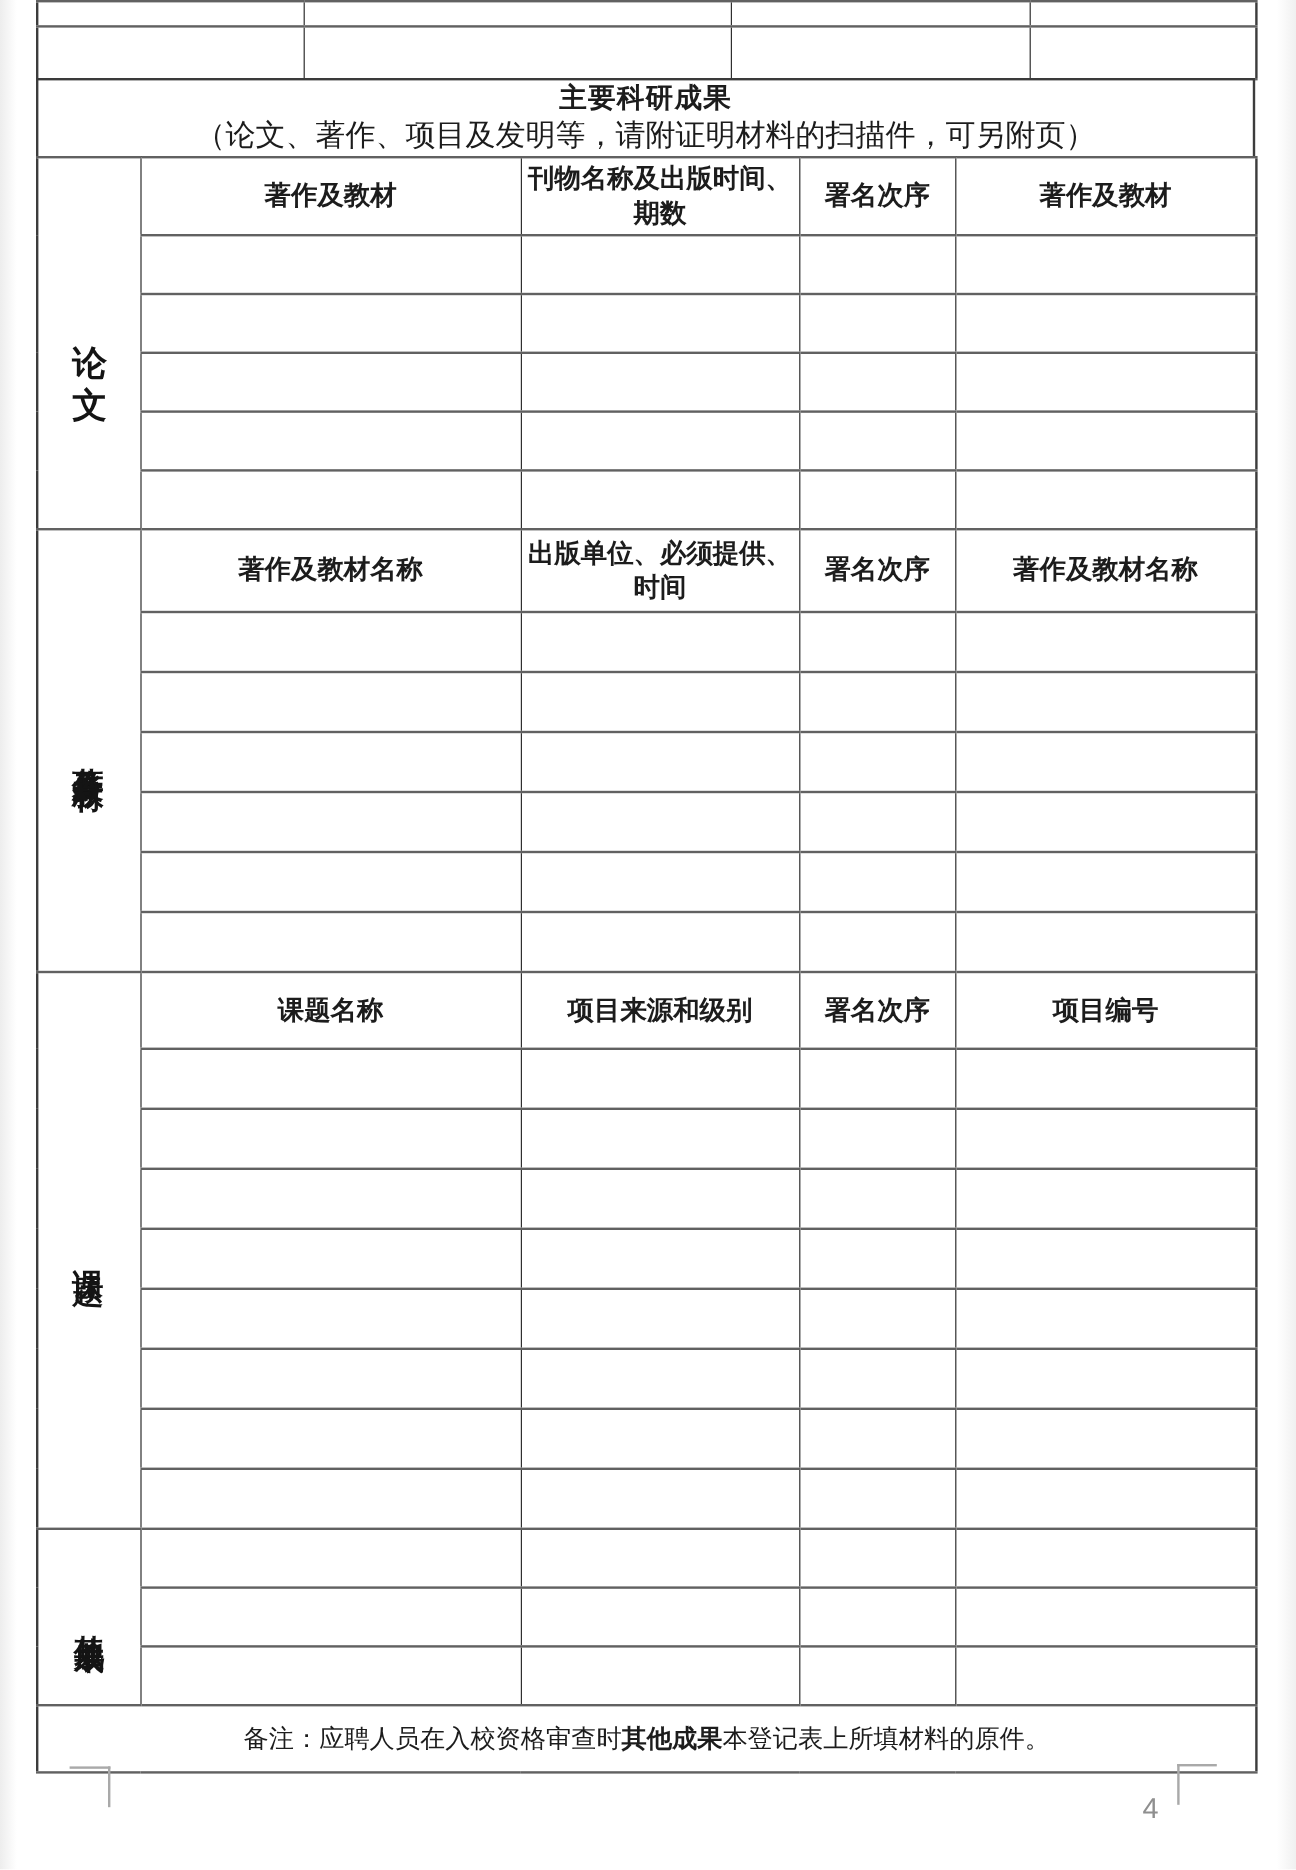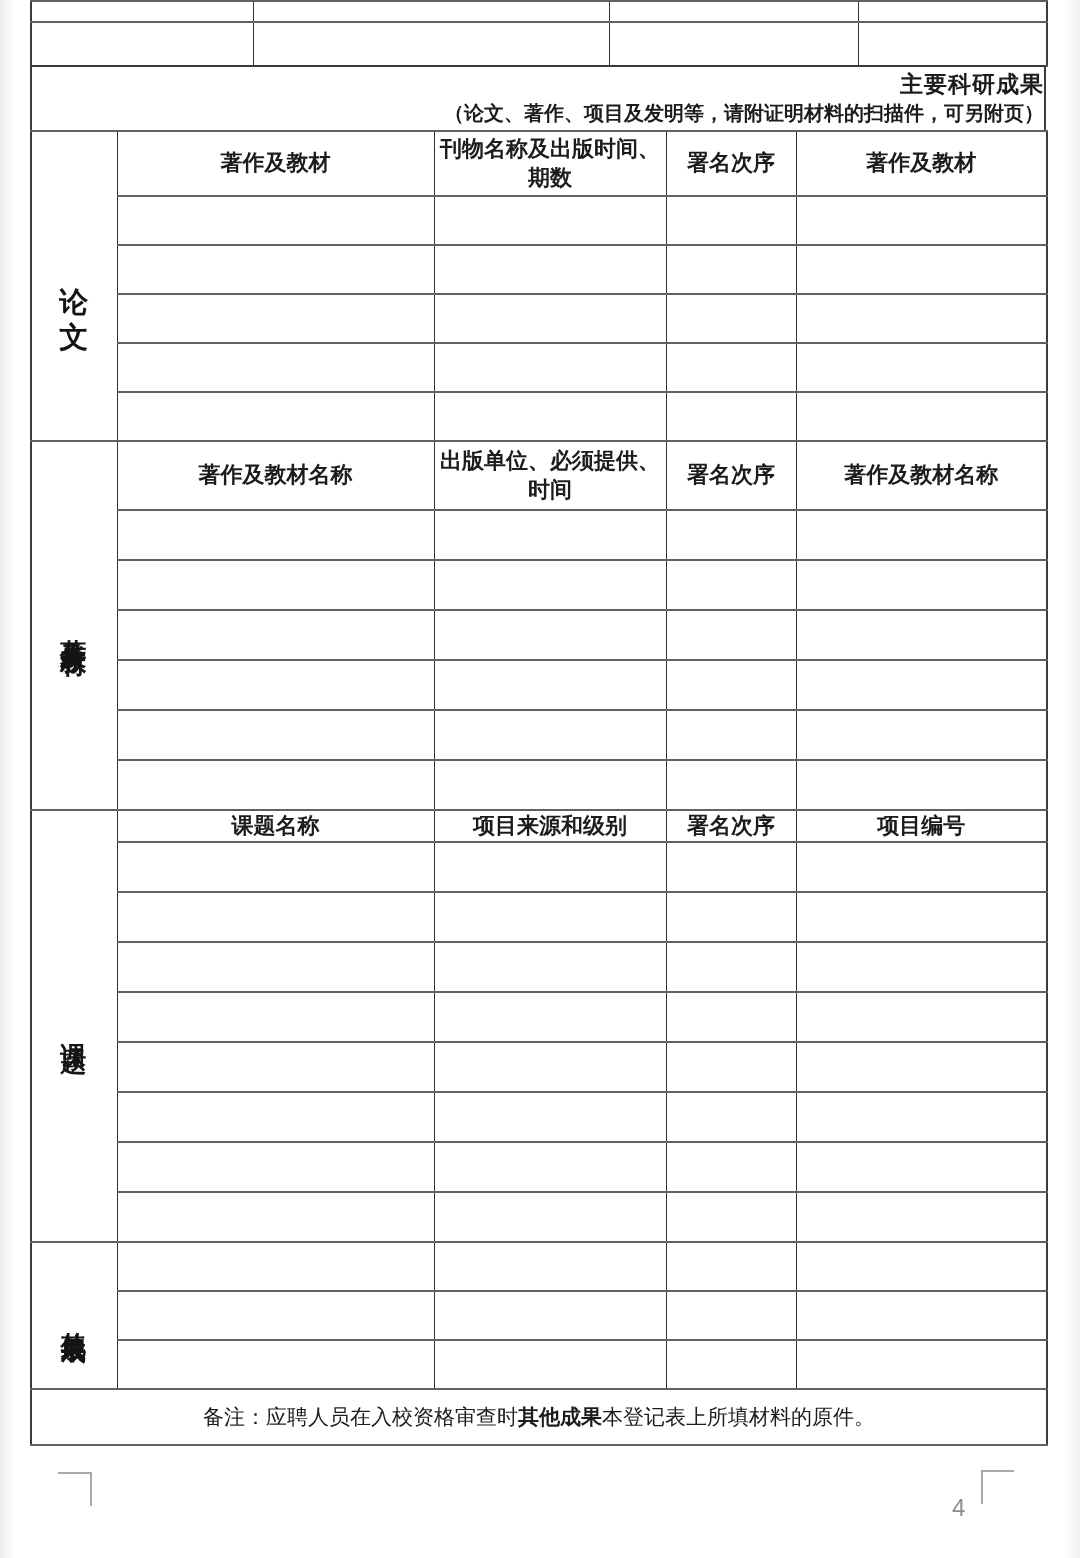--- a/index.html
+++ b/index.html
@@ -48,48 +48,48 @@
   
   .title-block {
     width: 1016px;
     margin-left: 30px;
     margin-top: -2px;
     height: 67px;
     border: 2px solid #3c3c3c;
     border-top: 2px solid #3a3a3a;
     display: flex;
     flex-direction: column;
-    align-items: flex-end;
+    align-items: center;
     justify-content: center;
     background: #fff;
   }
   .title-block .main-title {
     font-size: 23px;
     font-weight: 700;
     letter-spacing: 1px;
     line-height: 1.2;
   }
   .title-block .sub-title {
-    font-size: 20px;
-    font-weight: 700;
+    font-size: 25px;
+    font-weight: 400;
     line-height: 1.25;
     margin-top: 2px;
   }
 
   
   .col-head {
     font-size: 22px;
     font-weight: 700;
     line-height: 1.3;
     padding: 2px 8px;
     background: #fff;
   }
   tr.head-papers td { height: 65px; }
   tr.head-books  td { height: 69px; }
-  tr.head-topics td { height: 32px; }
+  tr.head-topics td { height: 64px; }
   tr.r-papers td { height: 49px; }
   tr.r-books  td { height: 50px; }
   tr.r-topics td { height: 50px; }
   tr.r-other  td { height: 49px; }
 
   .label-cell { background: #fff; }
   .vtext {
     display: inline-block;
     writing-mode: vertical-lr;
     text-orientation: upright;

